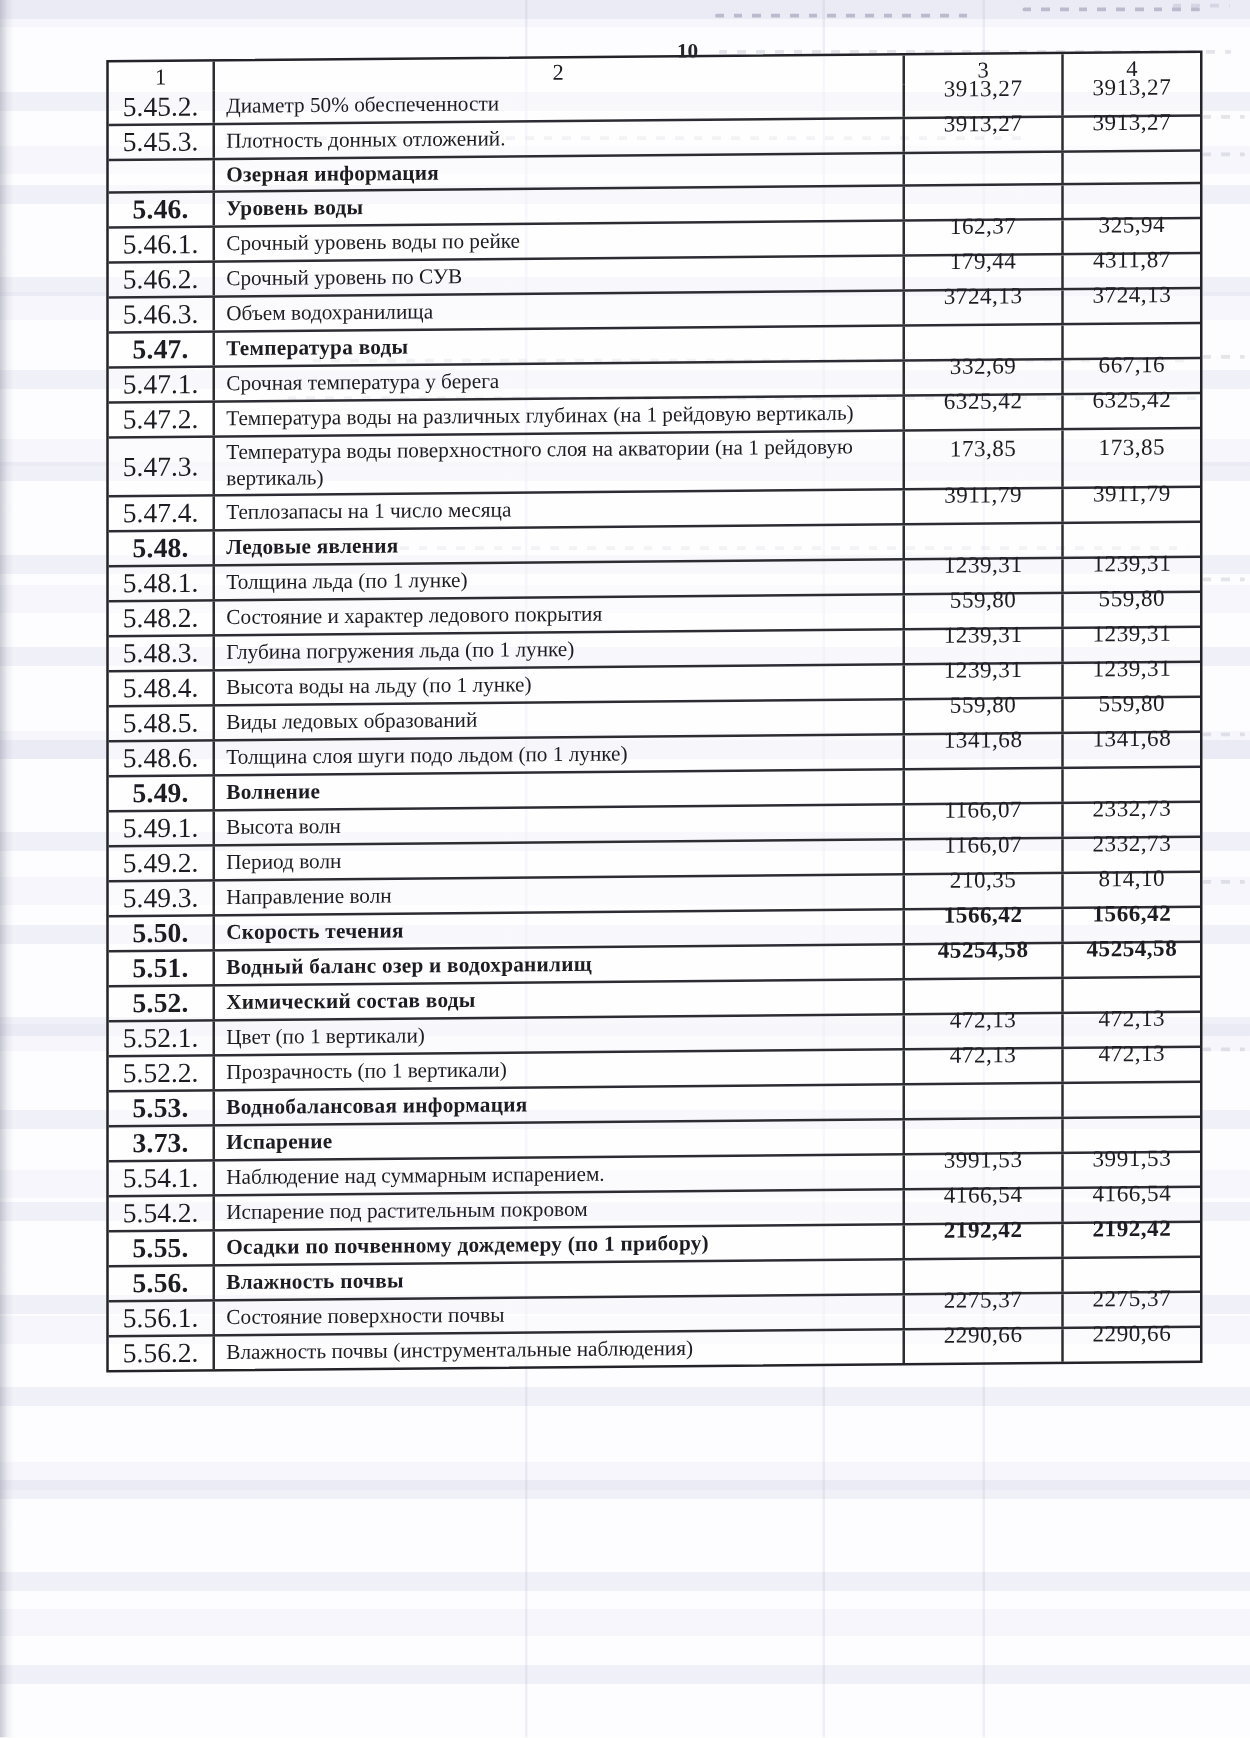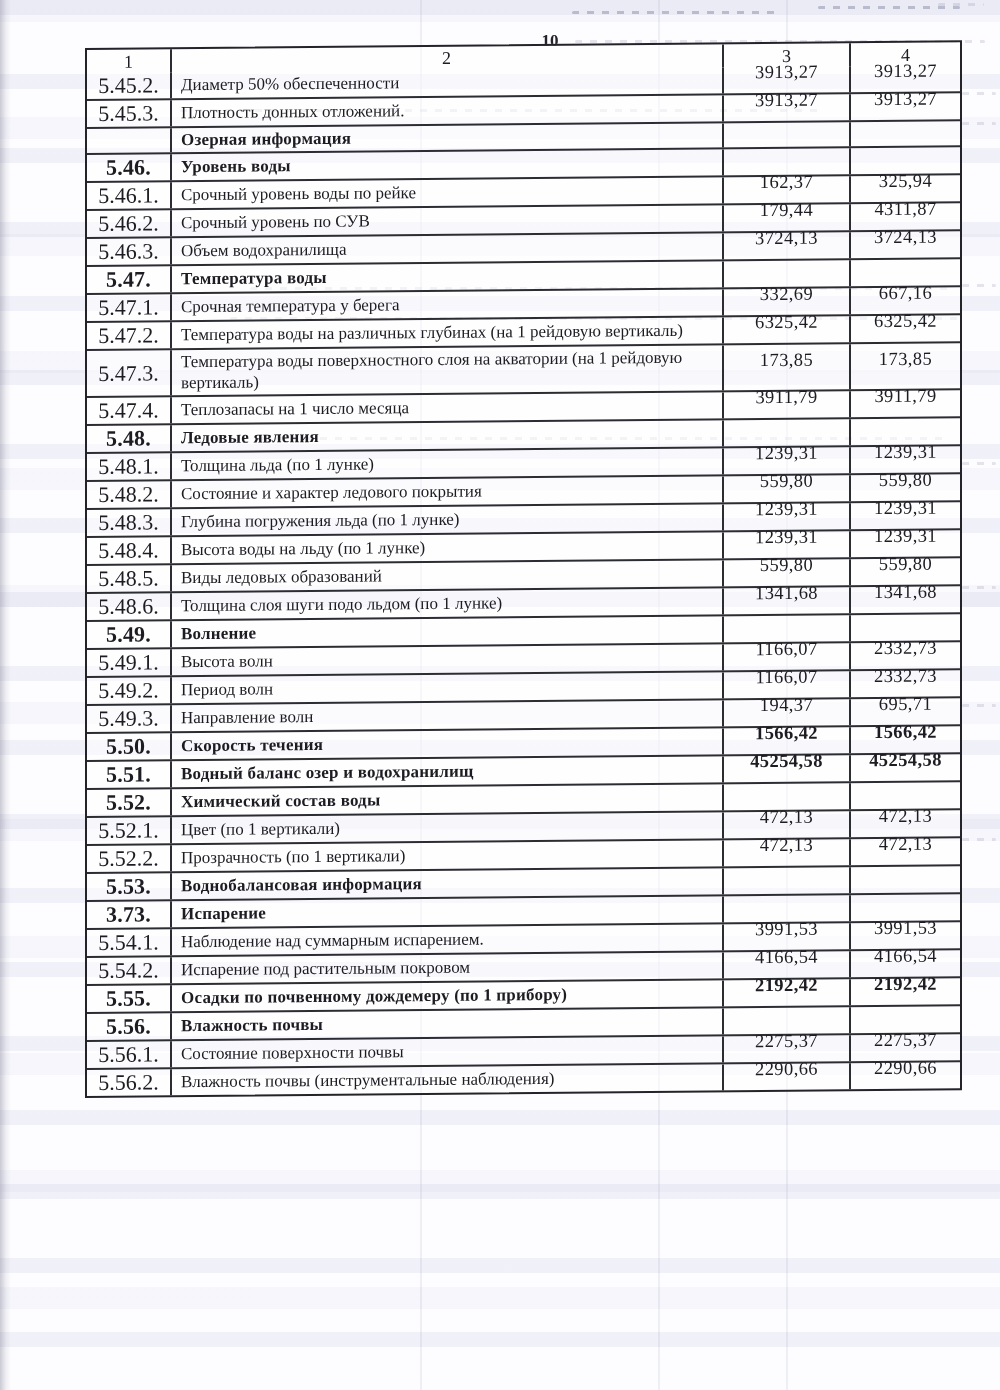--- a/index.html
+++ b/index.html
@@ -405,24 +405,24 @@
     <div class="cell c4">
             <span class="num">2332,73</span>
           </div>
   </div>
         <div class="trow">
     <div class="cell c1">5.49.3.</div>
     <div class="cell c2">
             <span class="lbl">Направление волн</span>
           </div>
     <div class="cell c3">
-            <span class="num">194,37</span>
-          </div>
-    <div class="cell c4">
-            <span class="num">695,71</span>
+            <span class="num">210,35</span>
+          </div>
+    <div class="cell c4">
+            <span class="num">814,10</span>
           </div>
   </div>
         <div class="trow section">
     <div class="cell c1">5.50.</div>
     <div class="cell c2">
             <span class="lbl">Скорость течения</span>
           </div>
     <div class="cell c3">
             <span class="num">1566,42</span>
           </div>

